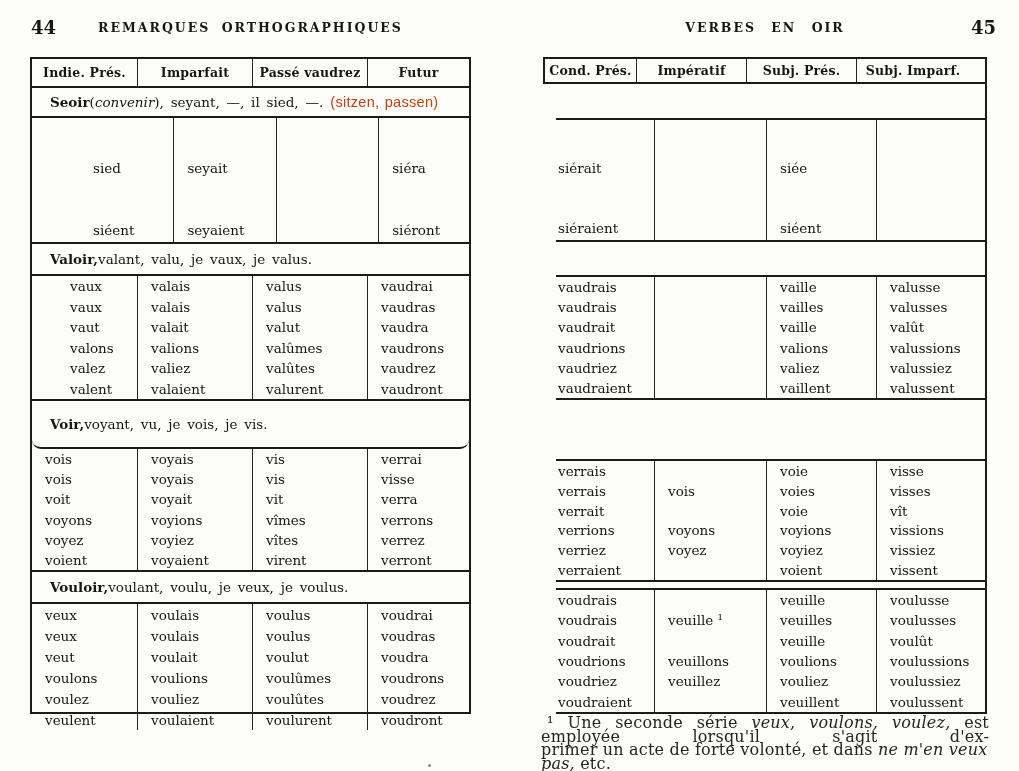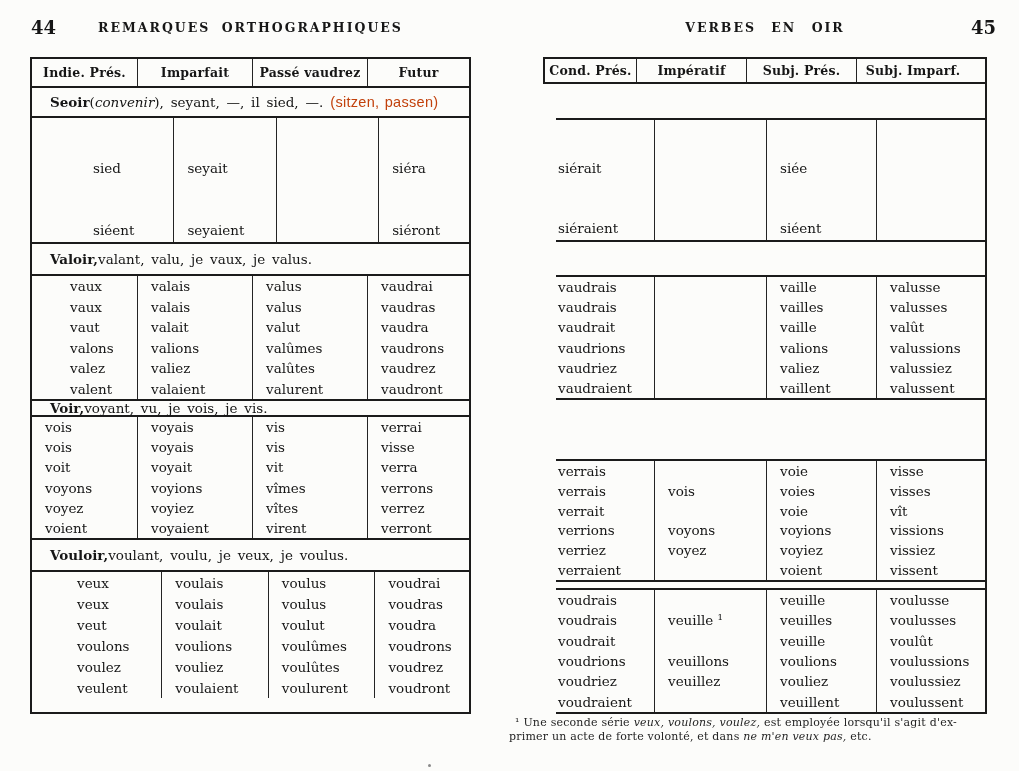--- a/index.html
+++ b/index.html
@@ -32,41 +32,41 @@
     border-bottom:2px solid #1b1b1b;padding-left:18px;font-size:13.5px;
     word-spacing:2.5px;white-space:nowrap;
   }
   .hp-b{font-weight:bold;}
   .hp-i{font-style:italic;}
   .hp-a{
     font-family:"Liberation Sans","DejaVu Sans",sans-serif;
     font-size:14.5px;color:#c2410c;margin-left:7px;word-spacing:1px;letter-spacing:.3px;
   }
   .block{box-sizing:border-box;display:flex;border-bottom:2px solid #1b1b1b;}
-  .block.last{border-bottom:none;padding-left:32px;}
+  .block.last{border-bottom:none;}
   .bcol{box-sizing:border-box;display:flex;flex-direction:column;border-right:1.5px solid #242424;}
   .bcol:last-child{border-right:none;}
   .bcell{flex:1;display:flex;align-items:center;padding-left:13px;font-size:13.5px;white-space:nowrap;}
   .bcell.tall{align-items:flex-end;padding-bottom:4px;}
 
   
   .rhead{
     position:absolute;left:543px;top:57px;width:444px;height:27px;
     box-sizing:border-box;border:2px solid #1b1b1b;display:flex;
   }
   .rblock{
     position:absolute;left:556px;width:429px;box-sizing:border-box;
     border-top:2px solid #1b1b1b;border-bottom:2px solid #1b1b1b;display:flex;
   }
   .rblock .bcol.first .bcell{padding-left:2px;}
   .vline-right{position:absolute;left:985px;top:57px;width:2px;height:657px;background:#1b1b1b;}
 
   .footnote{
-    position:absolute;left:509px;top:716px;width:448px;
-    font-size:11px;line-height:13.5px;color:#242424;letter-spacing:.2px;
+    position:absolute;left:541px;top:716px;width:448px;
+    font-size:16px;line-height:13.5px;color:#242424;letter-spacing:.2px;
   }
   .fn-line.justify{text-align:justify;text-align-last:justify;text-indent:6px;}
   .fn-i{font-style:italic;}
 
   .speck{position:absolute;left:428px;top:764px;width:3px;height:3px;background:#8a8a8a;border-radius:50%;}
 </style>
 </head>
 <body>
 
 <div>
@@ -138,21 +138,21 @@
         </div>
         <div class="bcol" style="width: 101px;">
           <div class="bcell">vaudrai</div>
           <div class="bcell">vaudras</div>
           <div class="bcell">vaudra</div>
           <div class="bcell">vaudrons</div>
           <div class="bcell">vaudrez</div>
           <div class="bcell">vaudront</div>
         </div>
       </div>
-      <div class="sec-hdr" style="height: 16px;">
+      <div class="sec-hdr" style="height: 48px; border-radius: 9px;">
         <span class="hp-b">Voir,</span>
         <span class="hp-n"> voyant, vu, je vois, je vis.</span>
       </div>
       <div class="block" style="height: 123px;">
         <div class="bcol" style="width: 106px;">
           <div class="bcell">vois</div>
           <div class="bcell">vois</div>
           <div class="bcell">voit</div>
           <div class="bcell">voyons</div>
           <div class="bcell">voyez</div>

